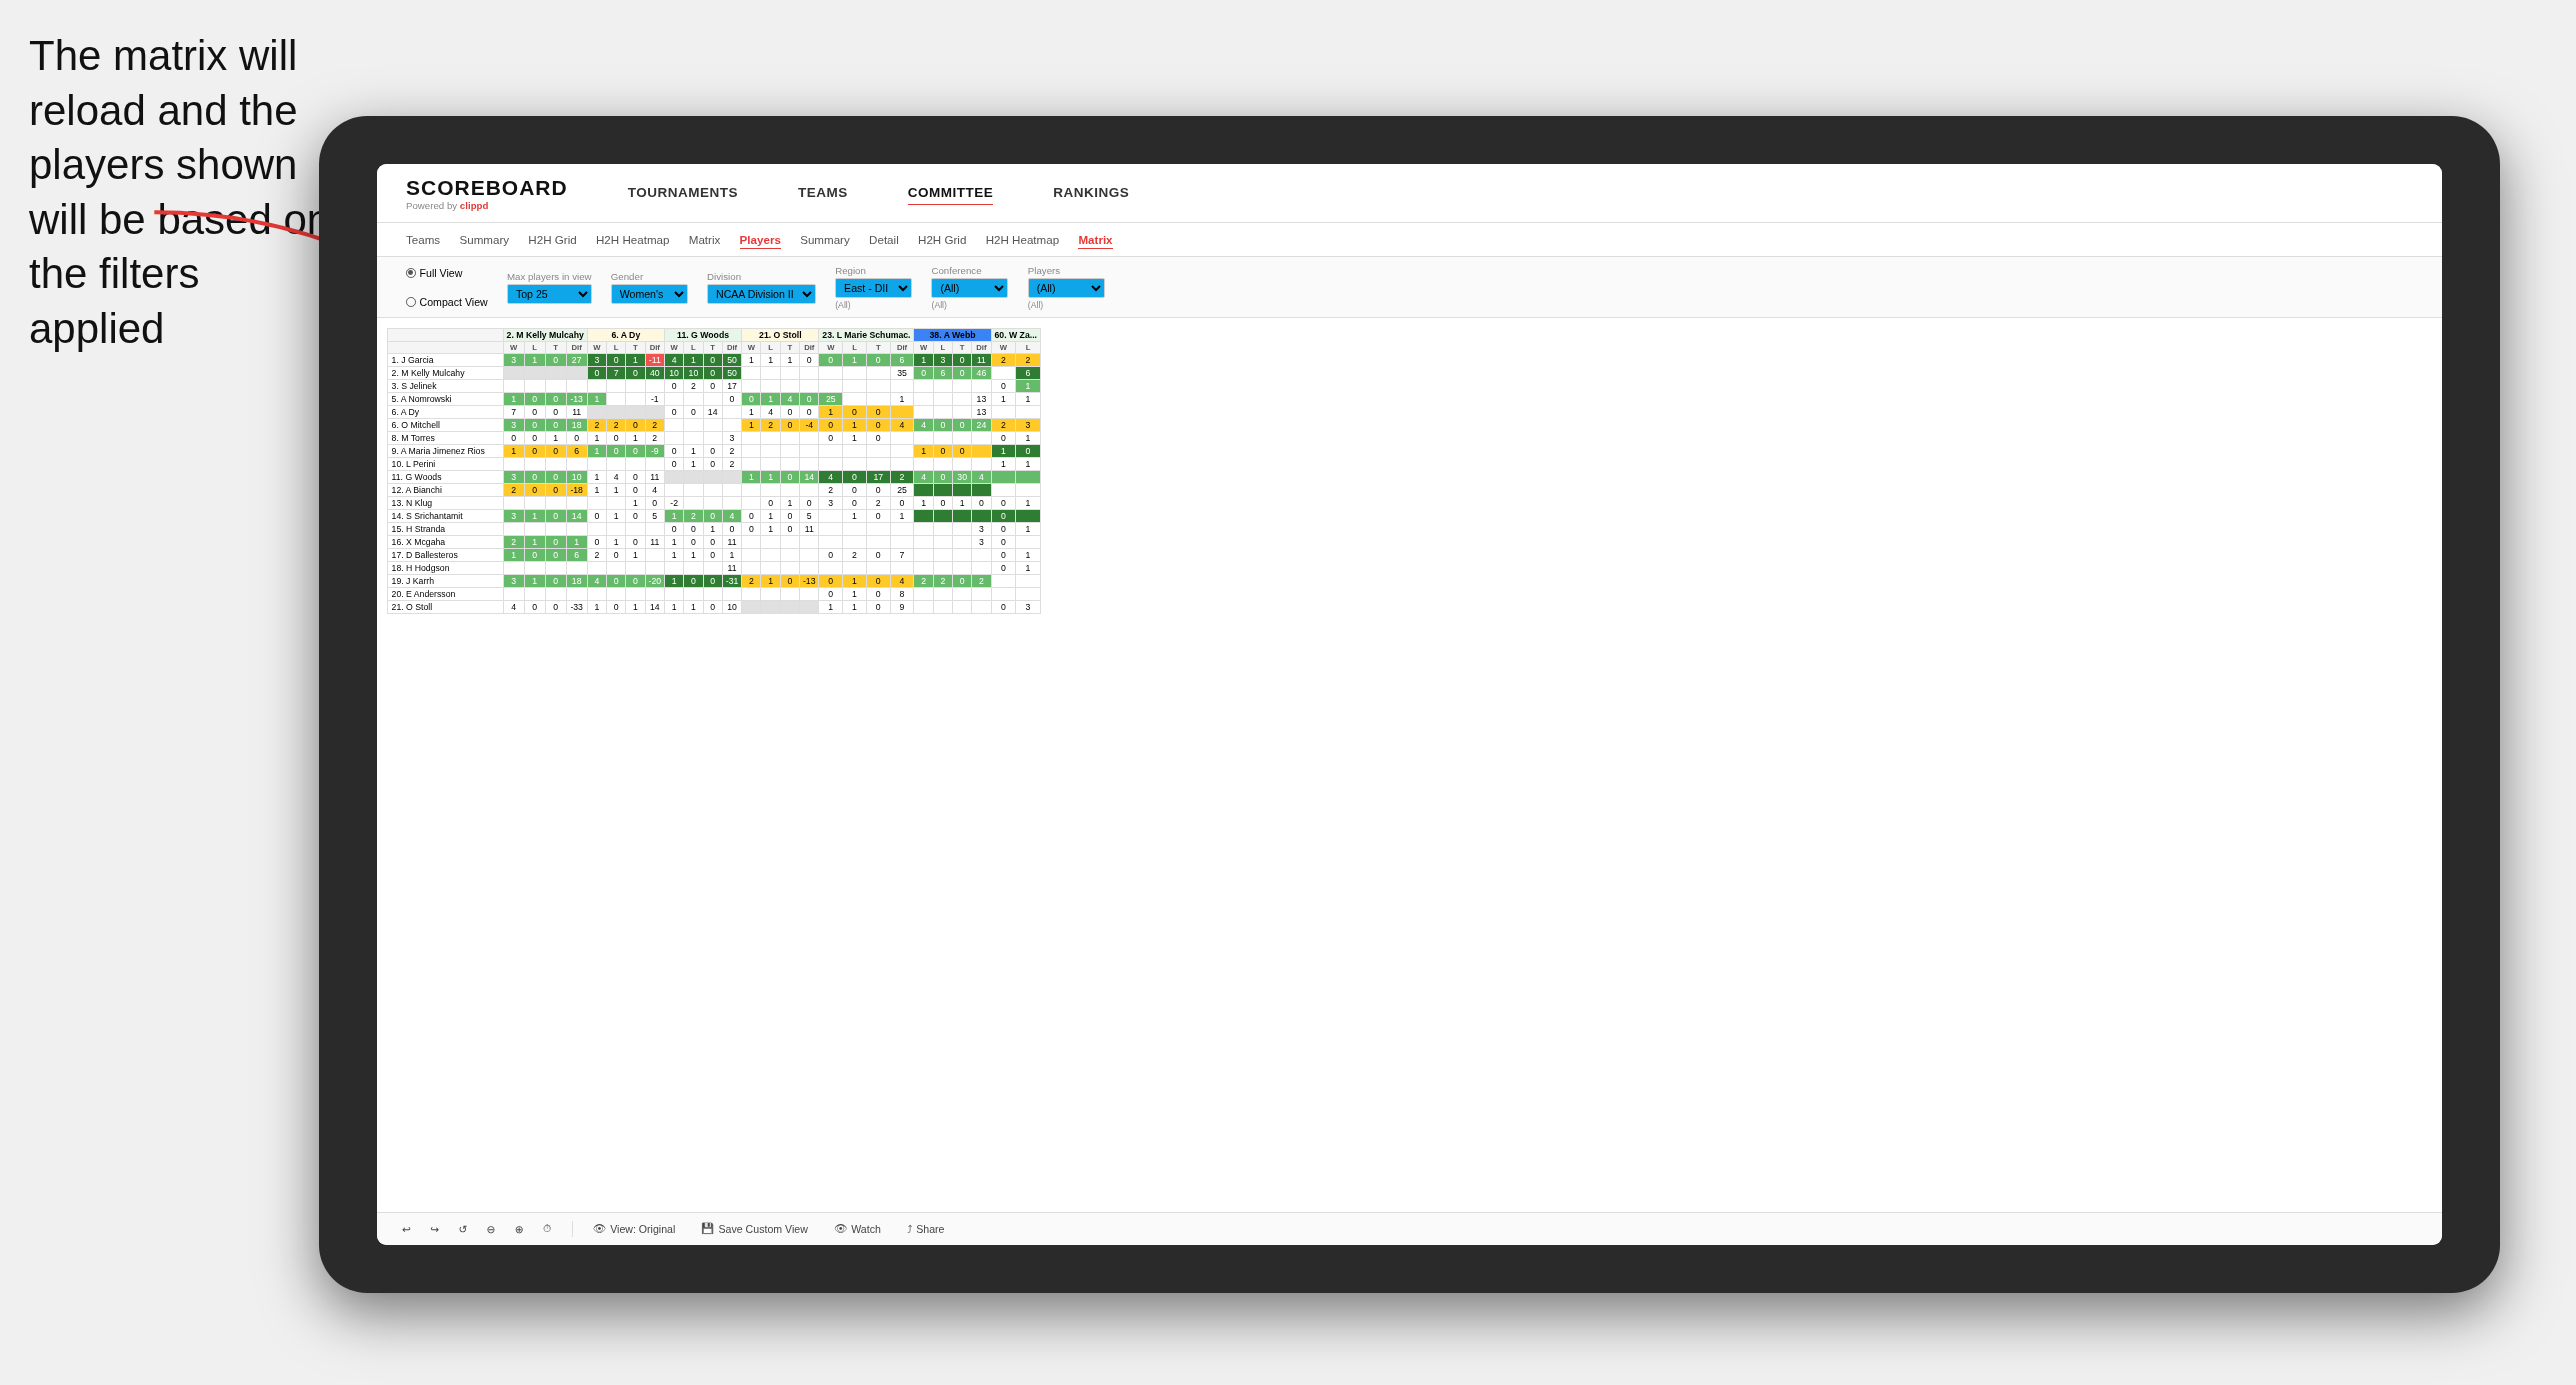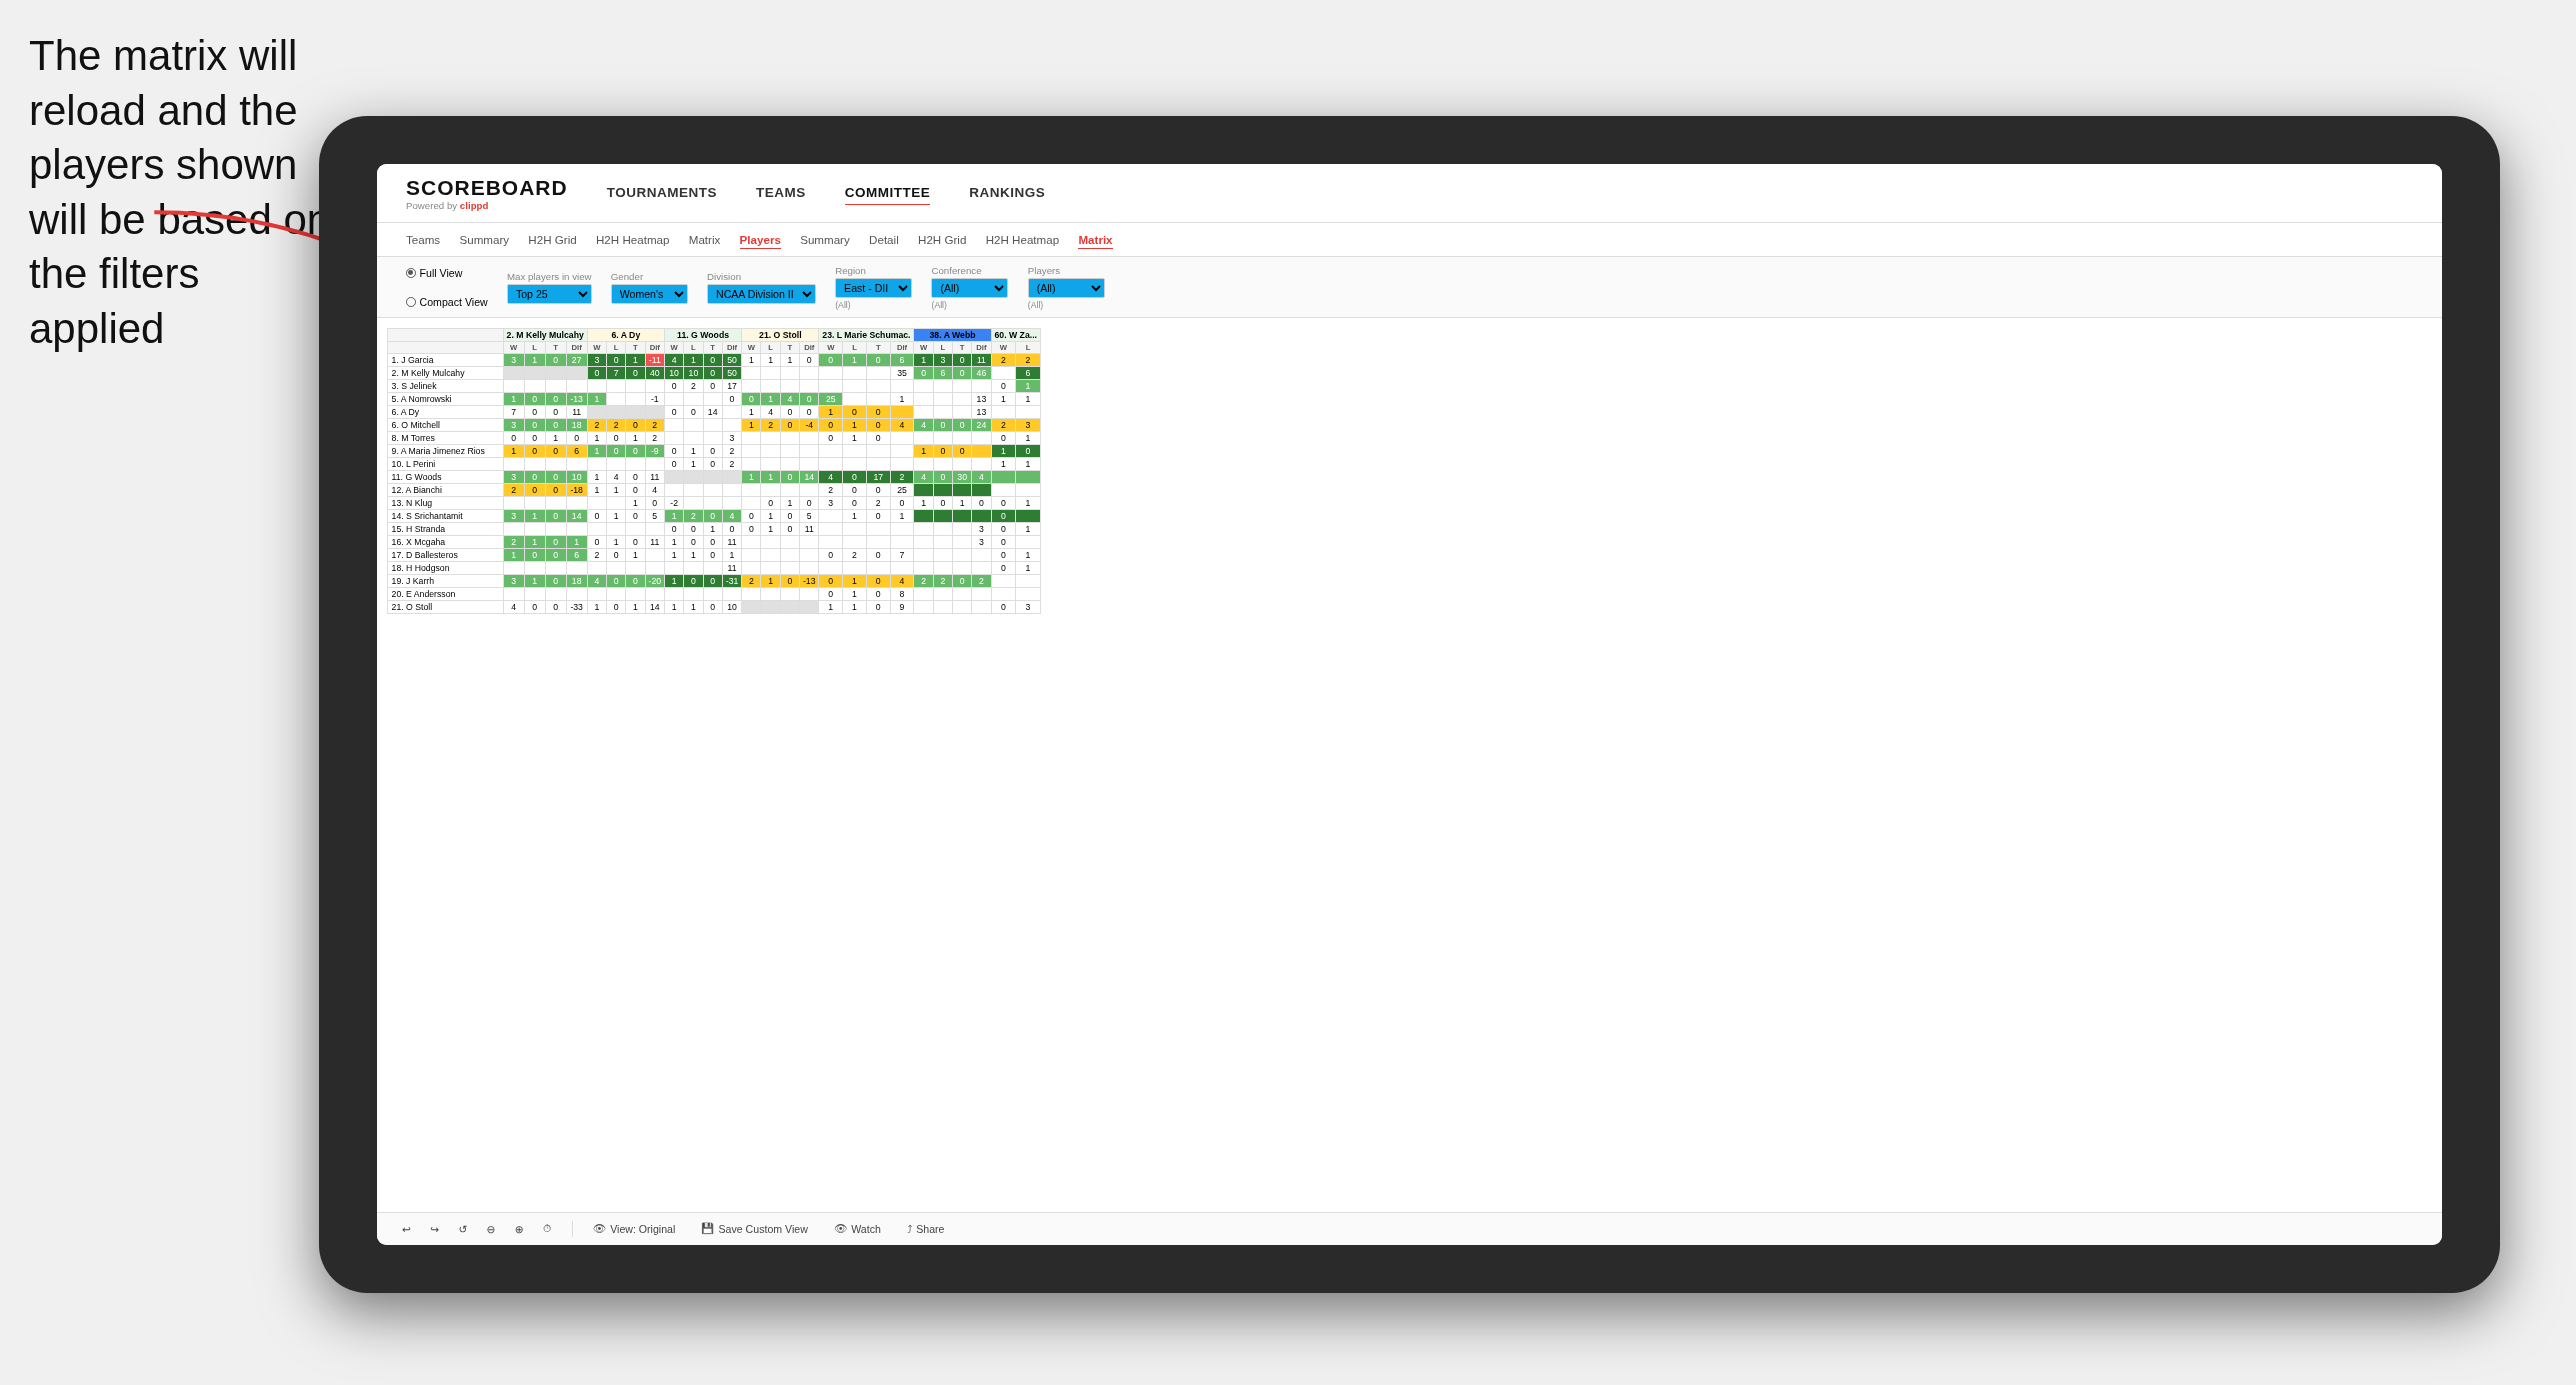--- a/index.html
+++ b/index.html
@@ -87,20 +87,21 @@
       gap: 39px;
     }
 
     .nav-item {
       font-size: 13.5px;
       font-weight: 600;
       color: #333;
       cursor: pointer;
       padding: 3.9px 0;
       letter-spacing: 0.5px;
+      margin-left: 21px;
     }
 
     .nav-item.active {
       color: #111;
       border-bottom: 1.9px solid #e53935;
     }
 
     
     .sub-nav {
       display: flex;

